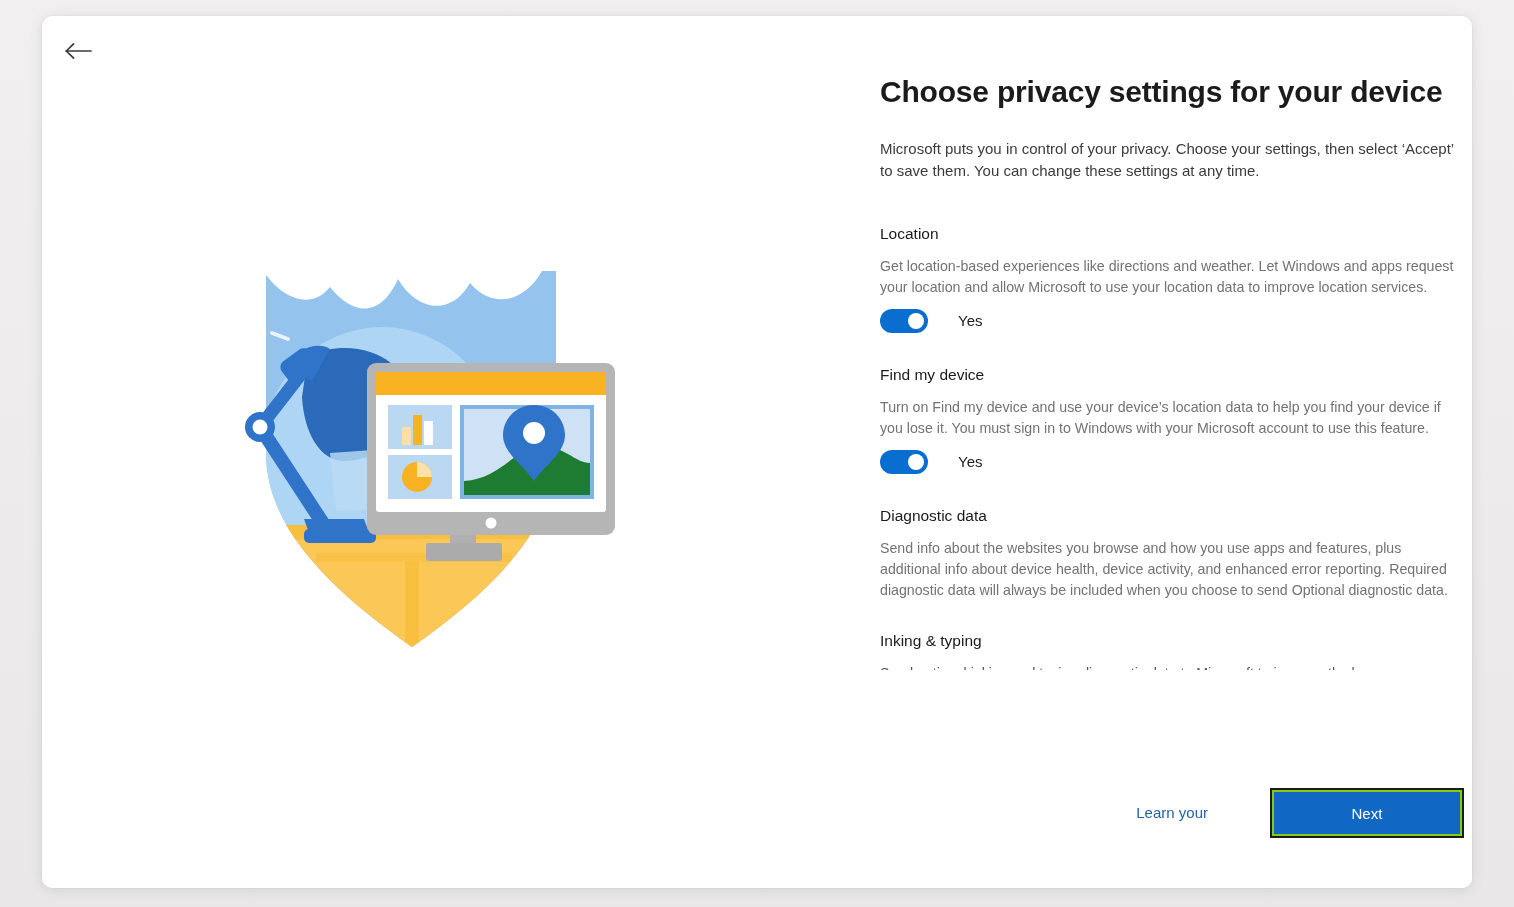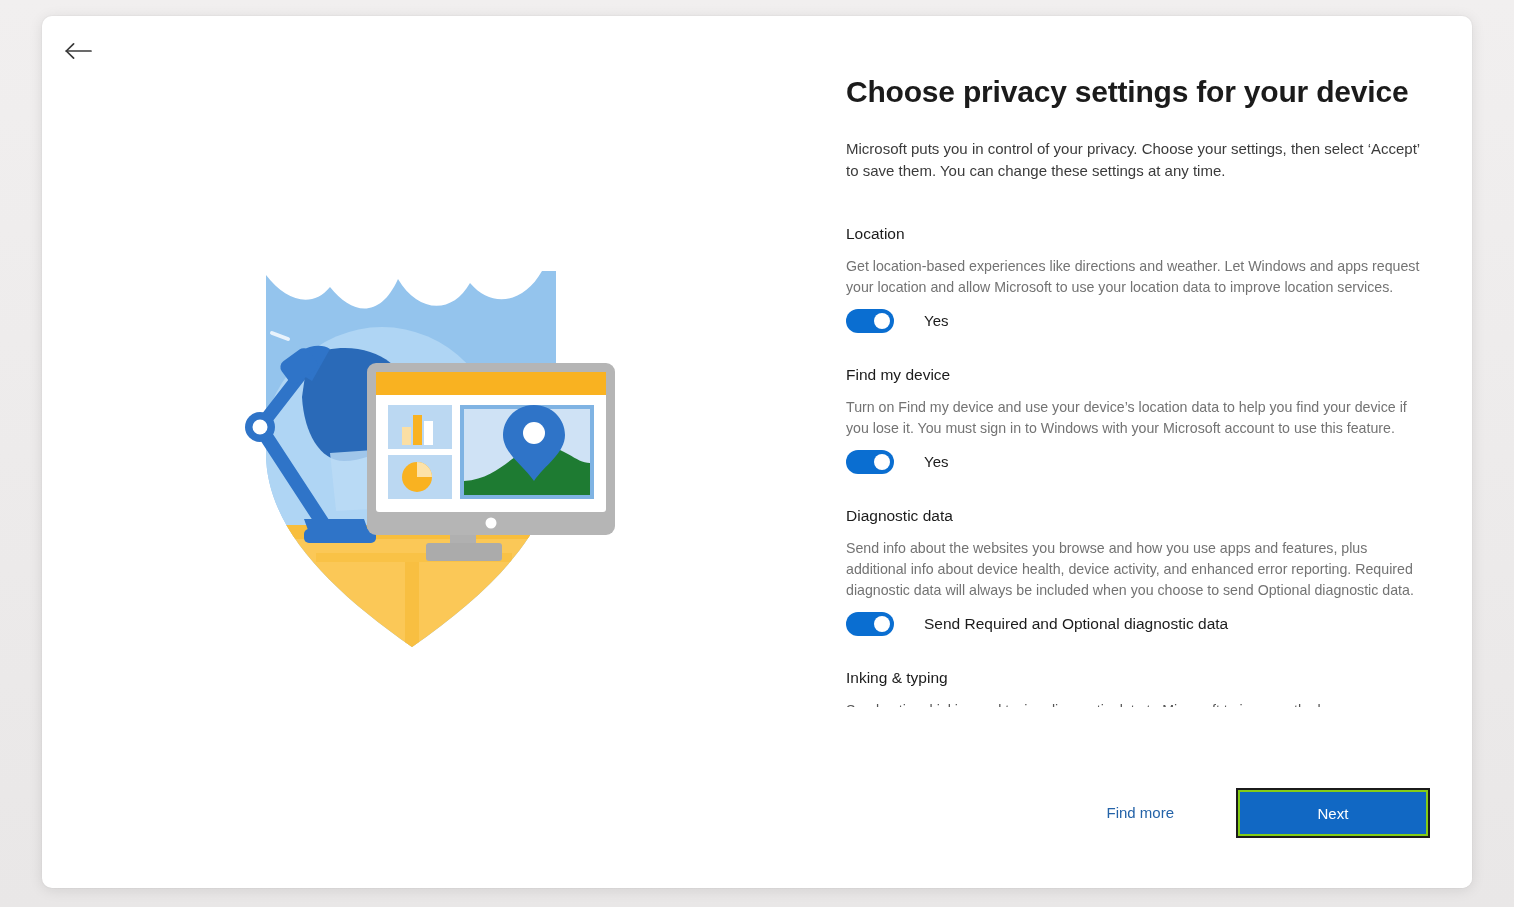--- a/index.html
+++ b/index.html
@@ -66,21 +66,21 @@
   #privacy-illustration {
     width: 420px;
     height: 400px;
     margin-top: 10px;
     margin-left: 20px;
   }
 
   
   #content-pane {
     position: absolute;
-    left: 762px;
+    left: 796px;
     top: 0;
     width: 668px;
     height: 872px;
   }
   #content-scroll {
     position: absolute;
     left: 0;
     top: 56px;
     width: 668px;
     height: 690px;
@@ -335,38 +335,32 @@
               <button class="toggle" role="switch" aria-checked="true">
                 <span class="knob"></span>
               </button>
               <span class="toggle-label">Yes</span>
             </div>
           </section>
 
           <section class="setting-group">
             <h2 class="setting-heading">Diagnostic data</h2>
             <p class="setting-desc">Send info about the websites you browse and how you use apps and features, plus additional info about device health, device activity, and enhanced error reporting. Required diagnostic data will always be included when you choose to send Optional diagnostic data.</p>
-            <div class="toggle-row">
-              <button class="toggle" role="switch" aria-checked="true">
-                <span class="knob"></span>
-              </button>
-              <span class="toggle-label wide">Send Required and Optional diagnostic data</span>
-            </div>
           </section>
 
           <section class="setting-group">
             <h2 class="setting-heading">Inking &amp; typing</h2>
             <p id="clipped-desc">Send optional inking and typing diagnostic data to Microsoft to improve the language recognition and suggestion capabilities of apps and services running on Windows.</p>
           </section>
 
         </div>
       </div>
 
       <div id="footer">
         <div id="footer-actions">
-          <a id="learn-more-link">Find more</a>
+          <a id="learn-more-link">Learn your</a>
           <button id="next-button">Next</button>
         </div>
       </div>
 
     </div>
   </div>
 </div>
 
 </body></html>

